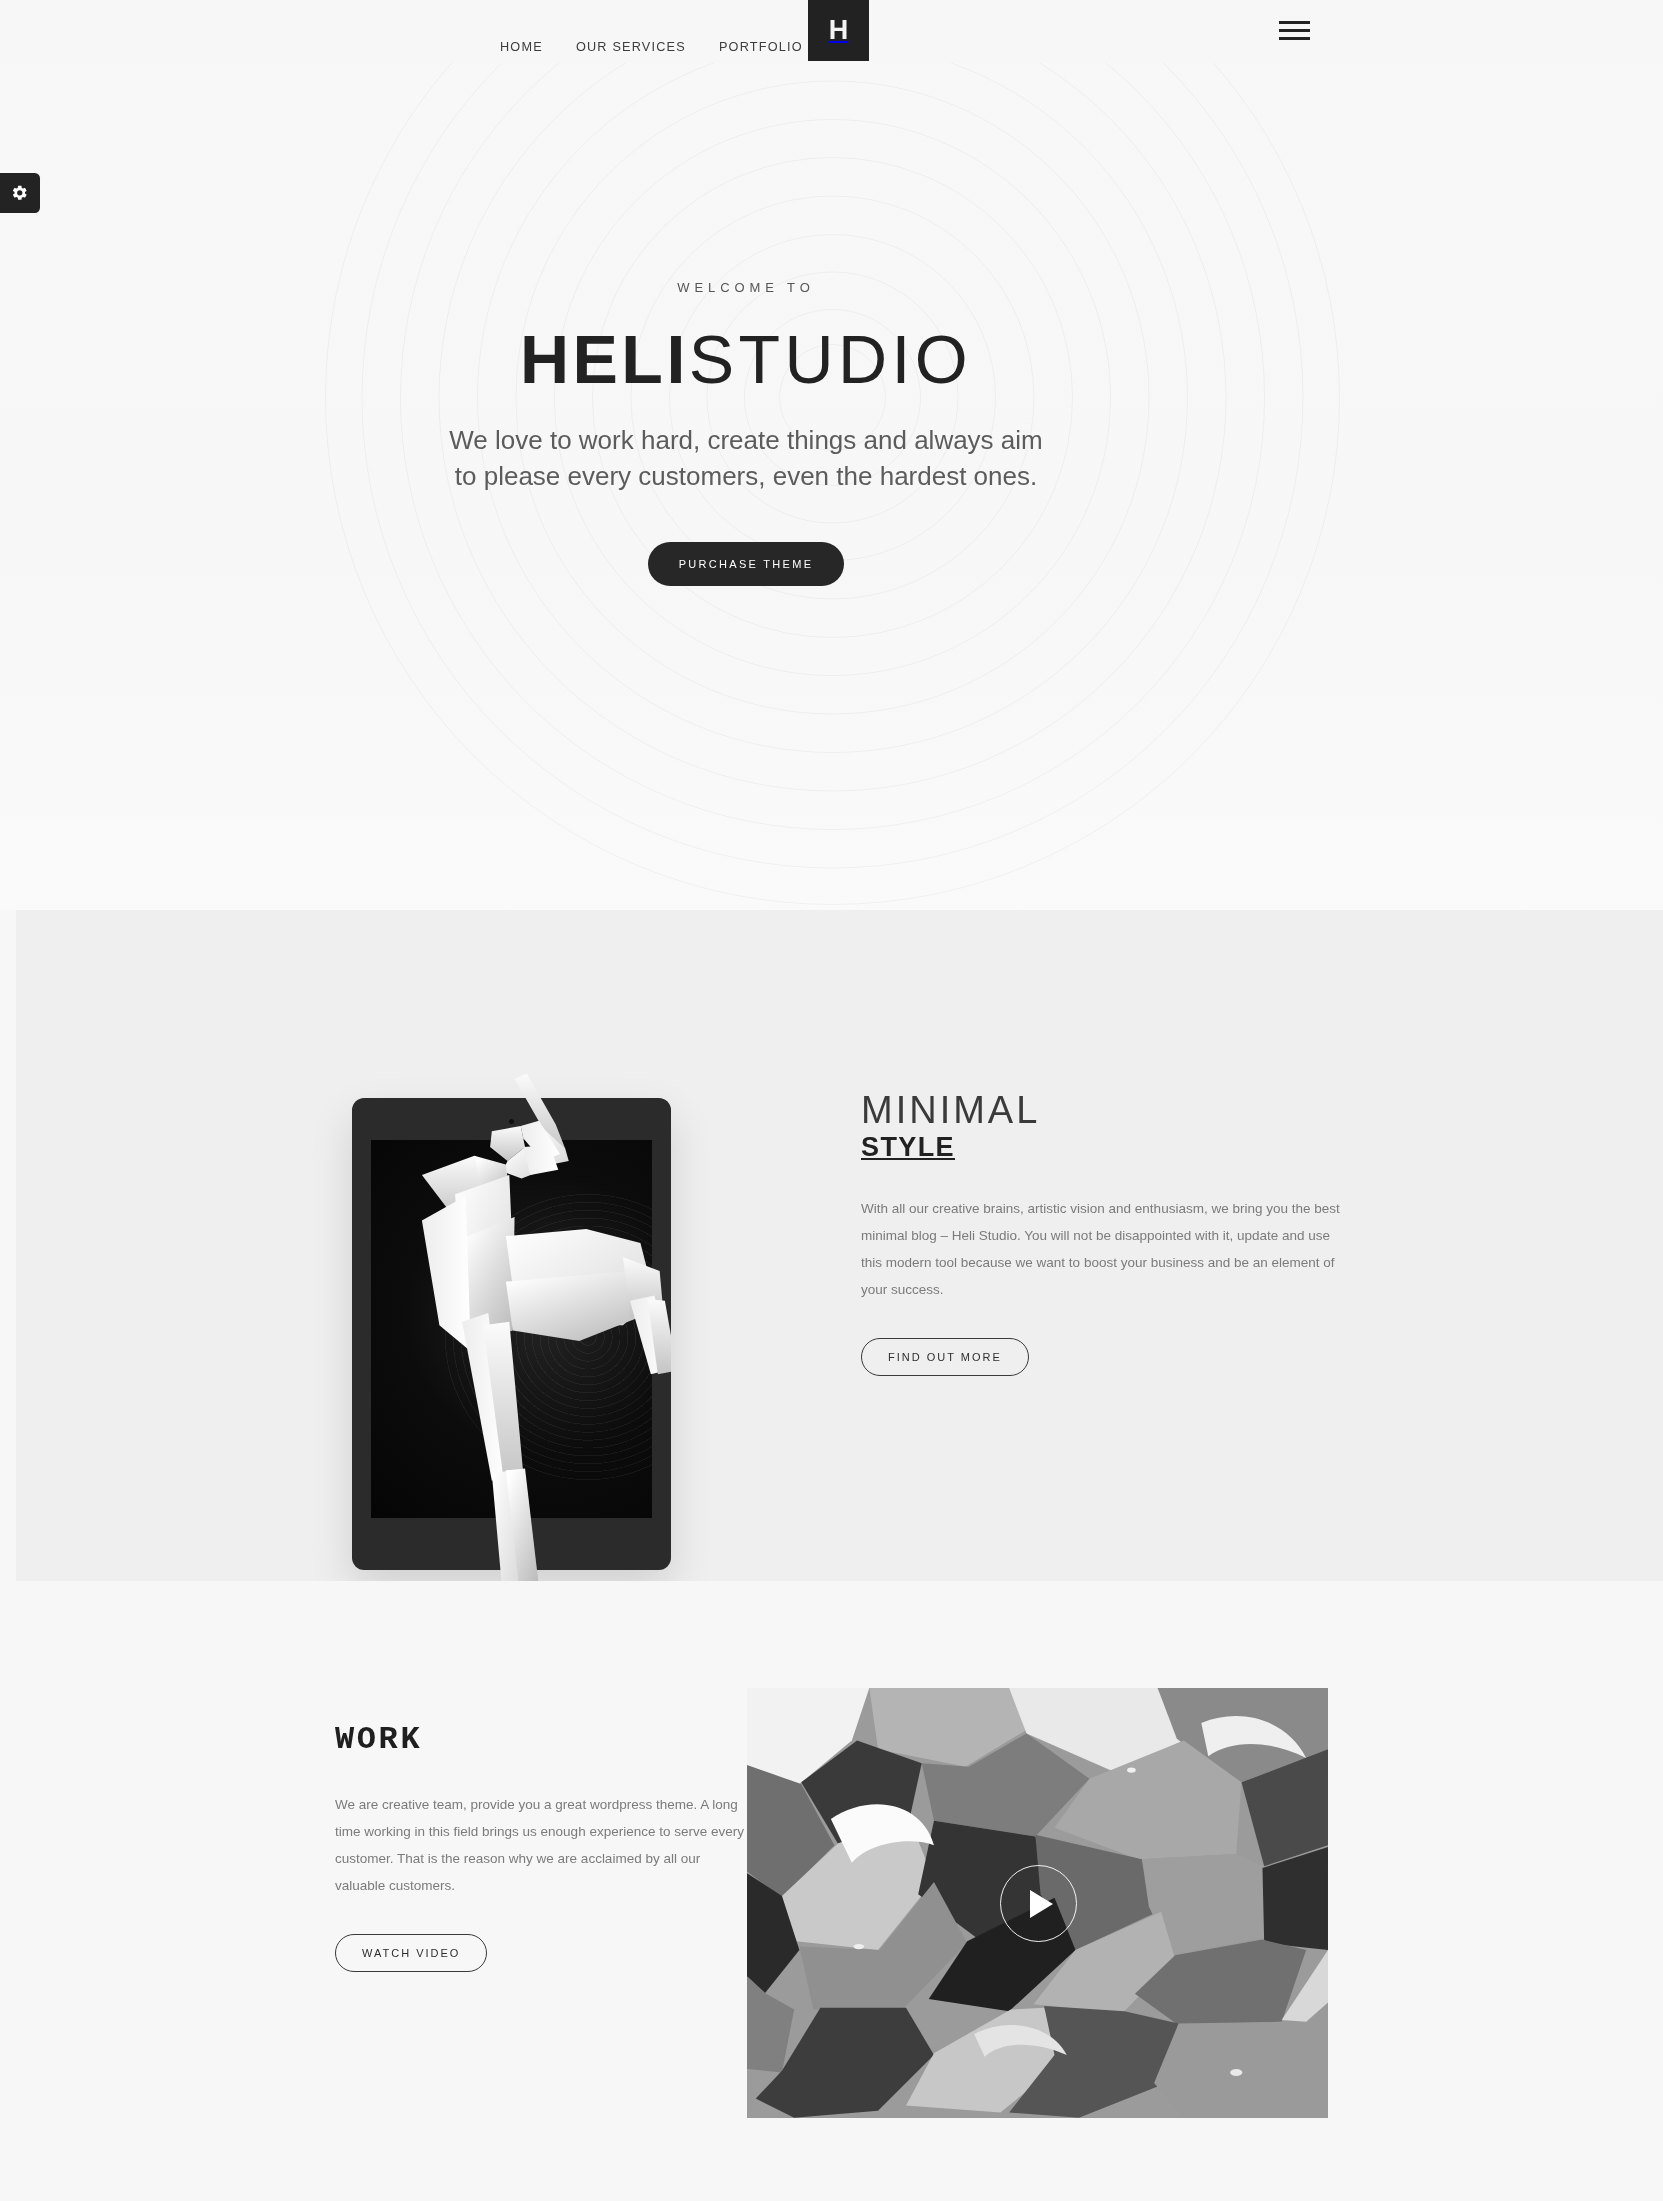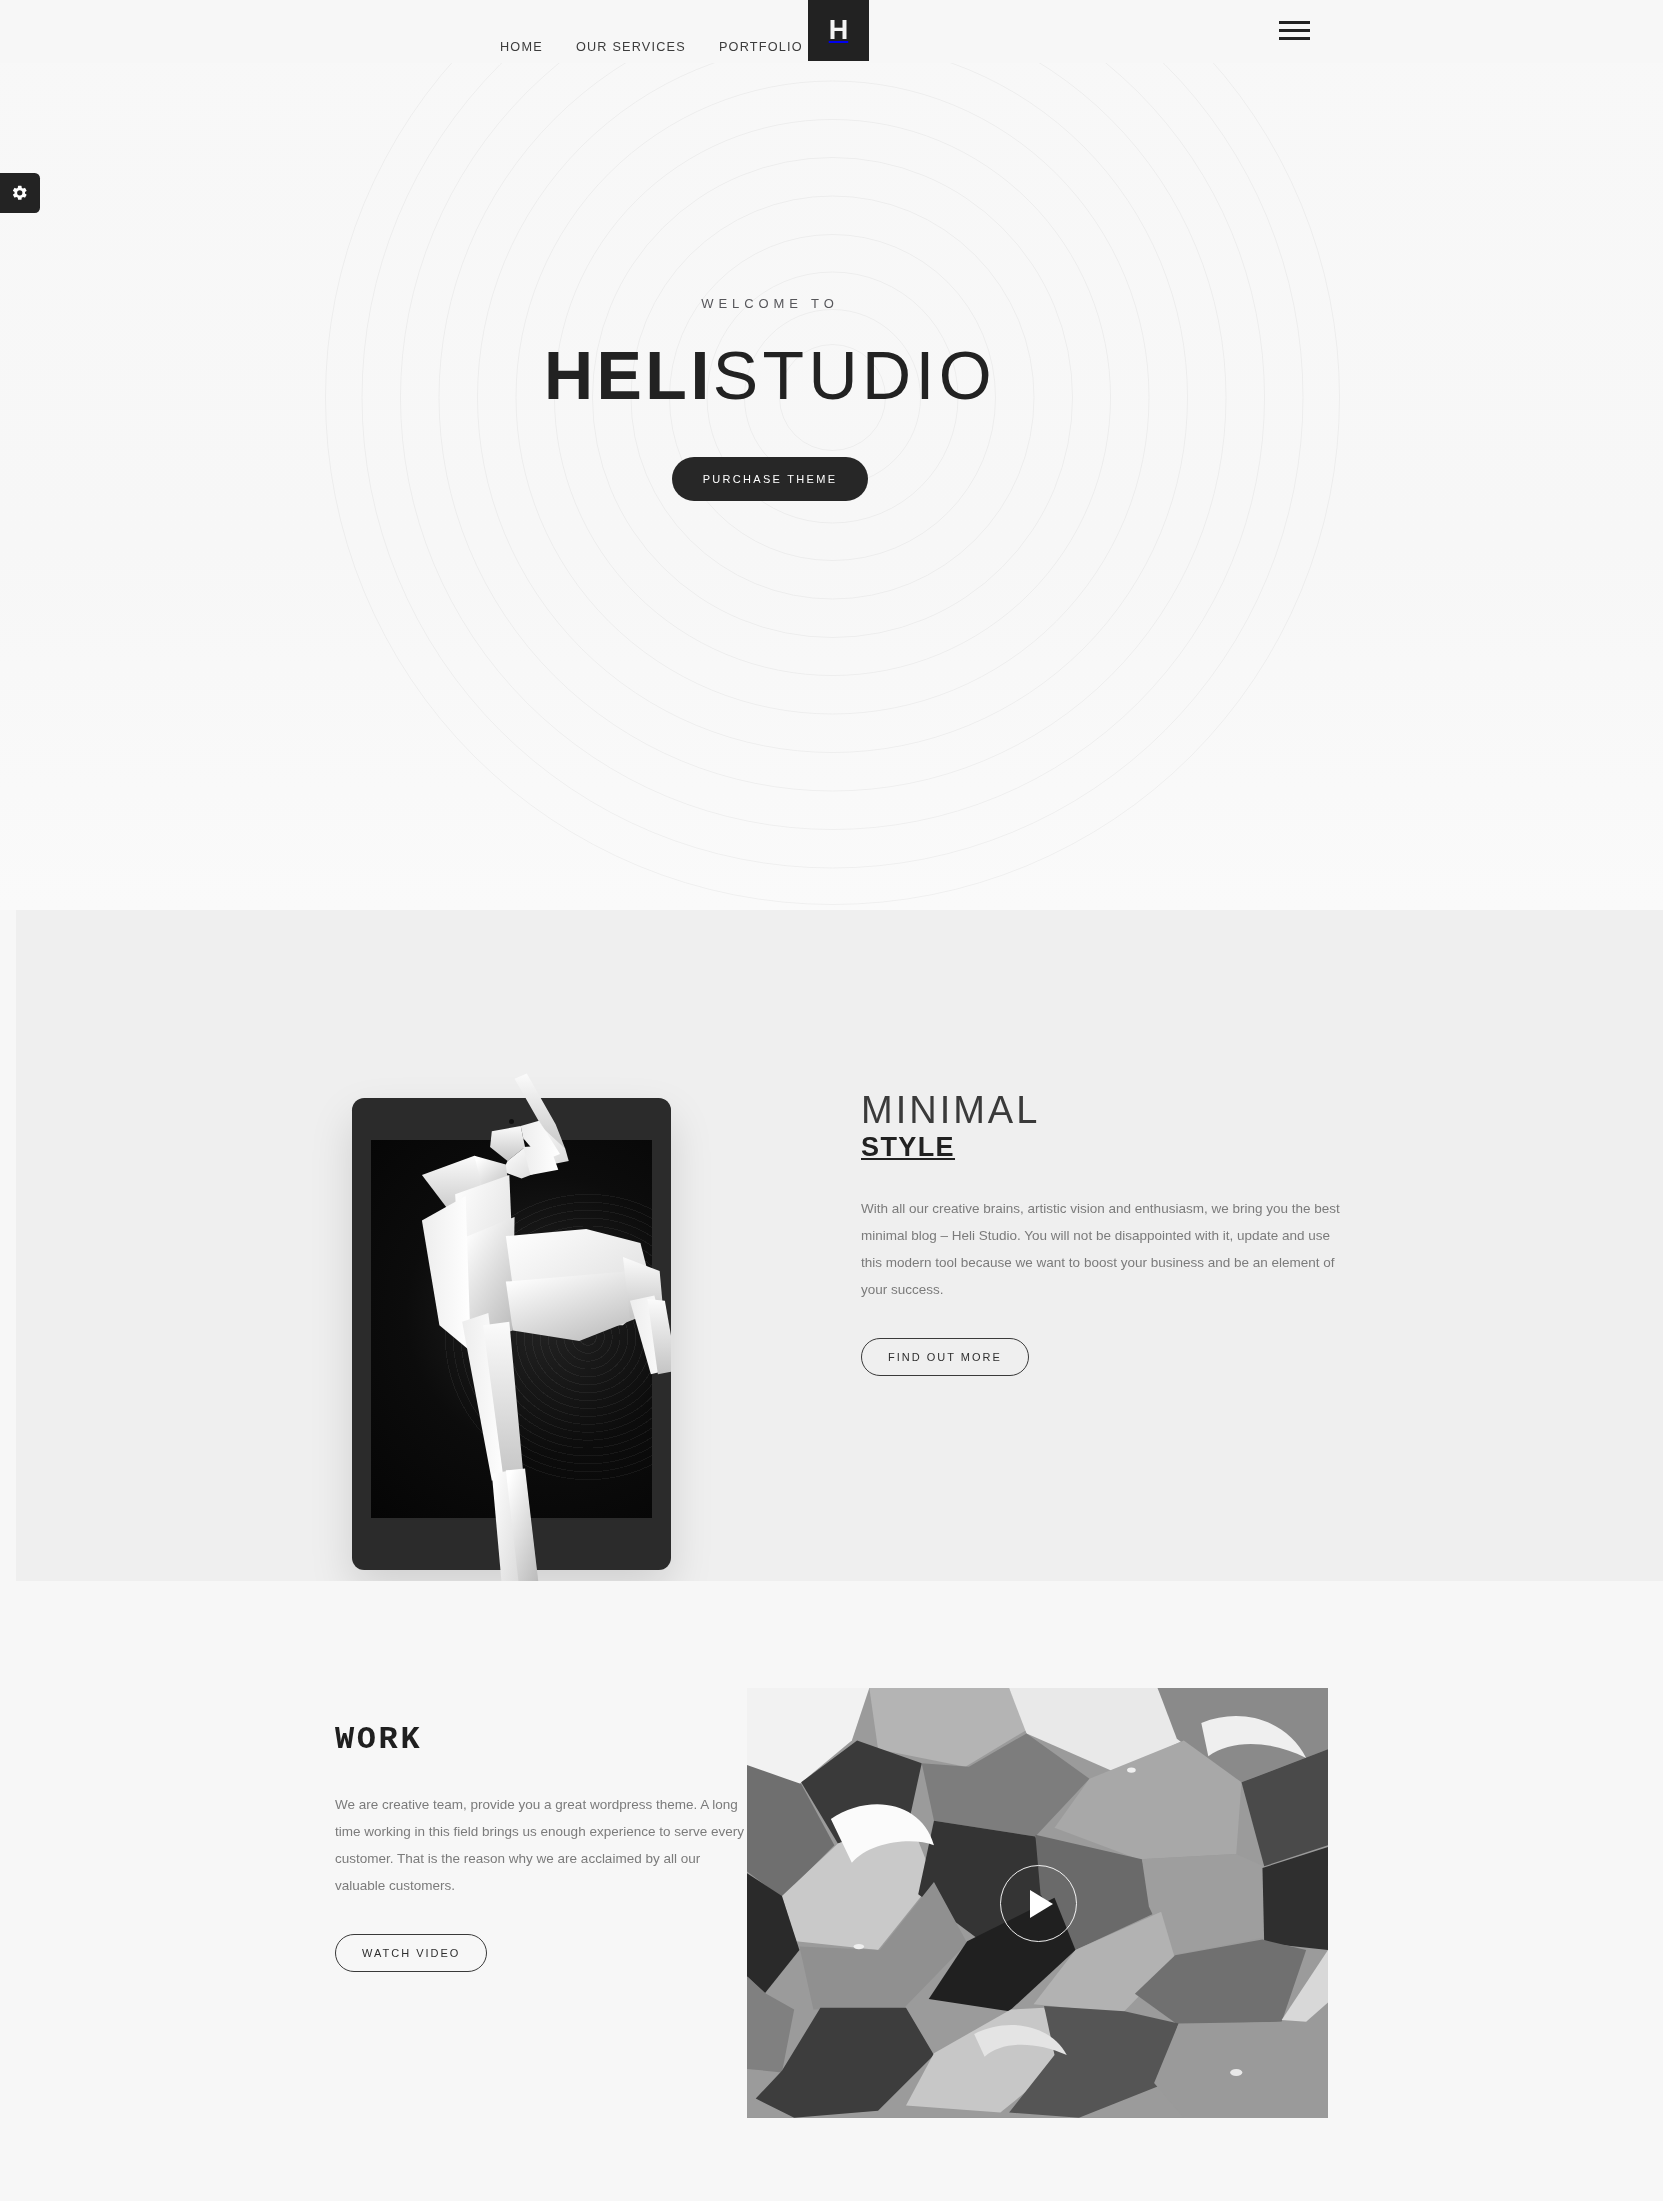--- a/index.html
+++ b/index.html
@@ -131,24 +131,23 @@
     position: absolute;
     left: 50%;
     top: 50%;
     transform: translate(-50%, -50%);
     border: 0.9px solid rgba(0,0,0,0.045);
     border-radius: 50%;
   }
   .hero-content {
     position: absolute;
     left: 0;
-    top: 296px;
+    top: 280px;
     width: 1492px;
     text-align: center;
-    padding-left: 24px;
   }
   .hero-welcome {
     font-size: 13px;
     letter-spacing: 4.9px;
     color: #56565a;
     text-transform: uppercase;
     margin: 0 0 30px 0;
     font-family: "Liberation Sans", sans-serif;
   }
   .hero-title {
@@ -386,20 +385,21 @@
     <div class="ring" style="width:709px;height:709px"></div>
     <div class="ring" style="width:786px;height:786px"></div>
     <div class="ring" style="width:863px;height:863px"></div>
     <div class="ring" style="width:940px;height:940px"></div>
     <div class="ring" style="width:1013px;height:1013px"></div>
   </div>
 
   <div class="hero-content">
     <div class="hero-welcome">WELCOME TO</div>
     <h1 class="hero-title"><span class="bold">HELI</span><span class="thin">STUDIO</span></h1>
+    <p class="hero-sub">We love to work hard, create things and always aim to please every customers, even the hardest ones.</p>
     <button class="hero-btn">PURCHASE THEME</button>
   </div>
 </div>
 
 <div class="sec-style">
 
   <div class="tablet-wrap">
     <div class="tablet">
       <div class="tablet-cam"></div>
       <div class="tablet-screen"></div>

